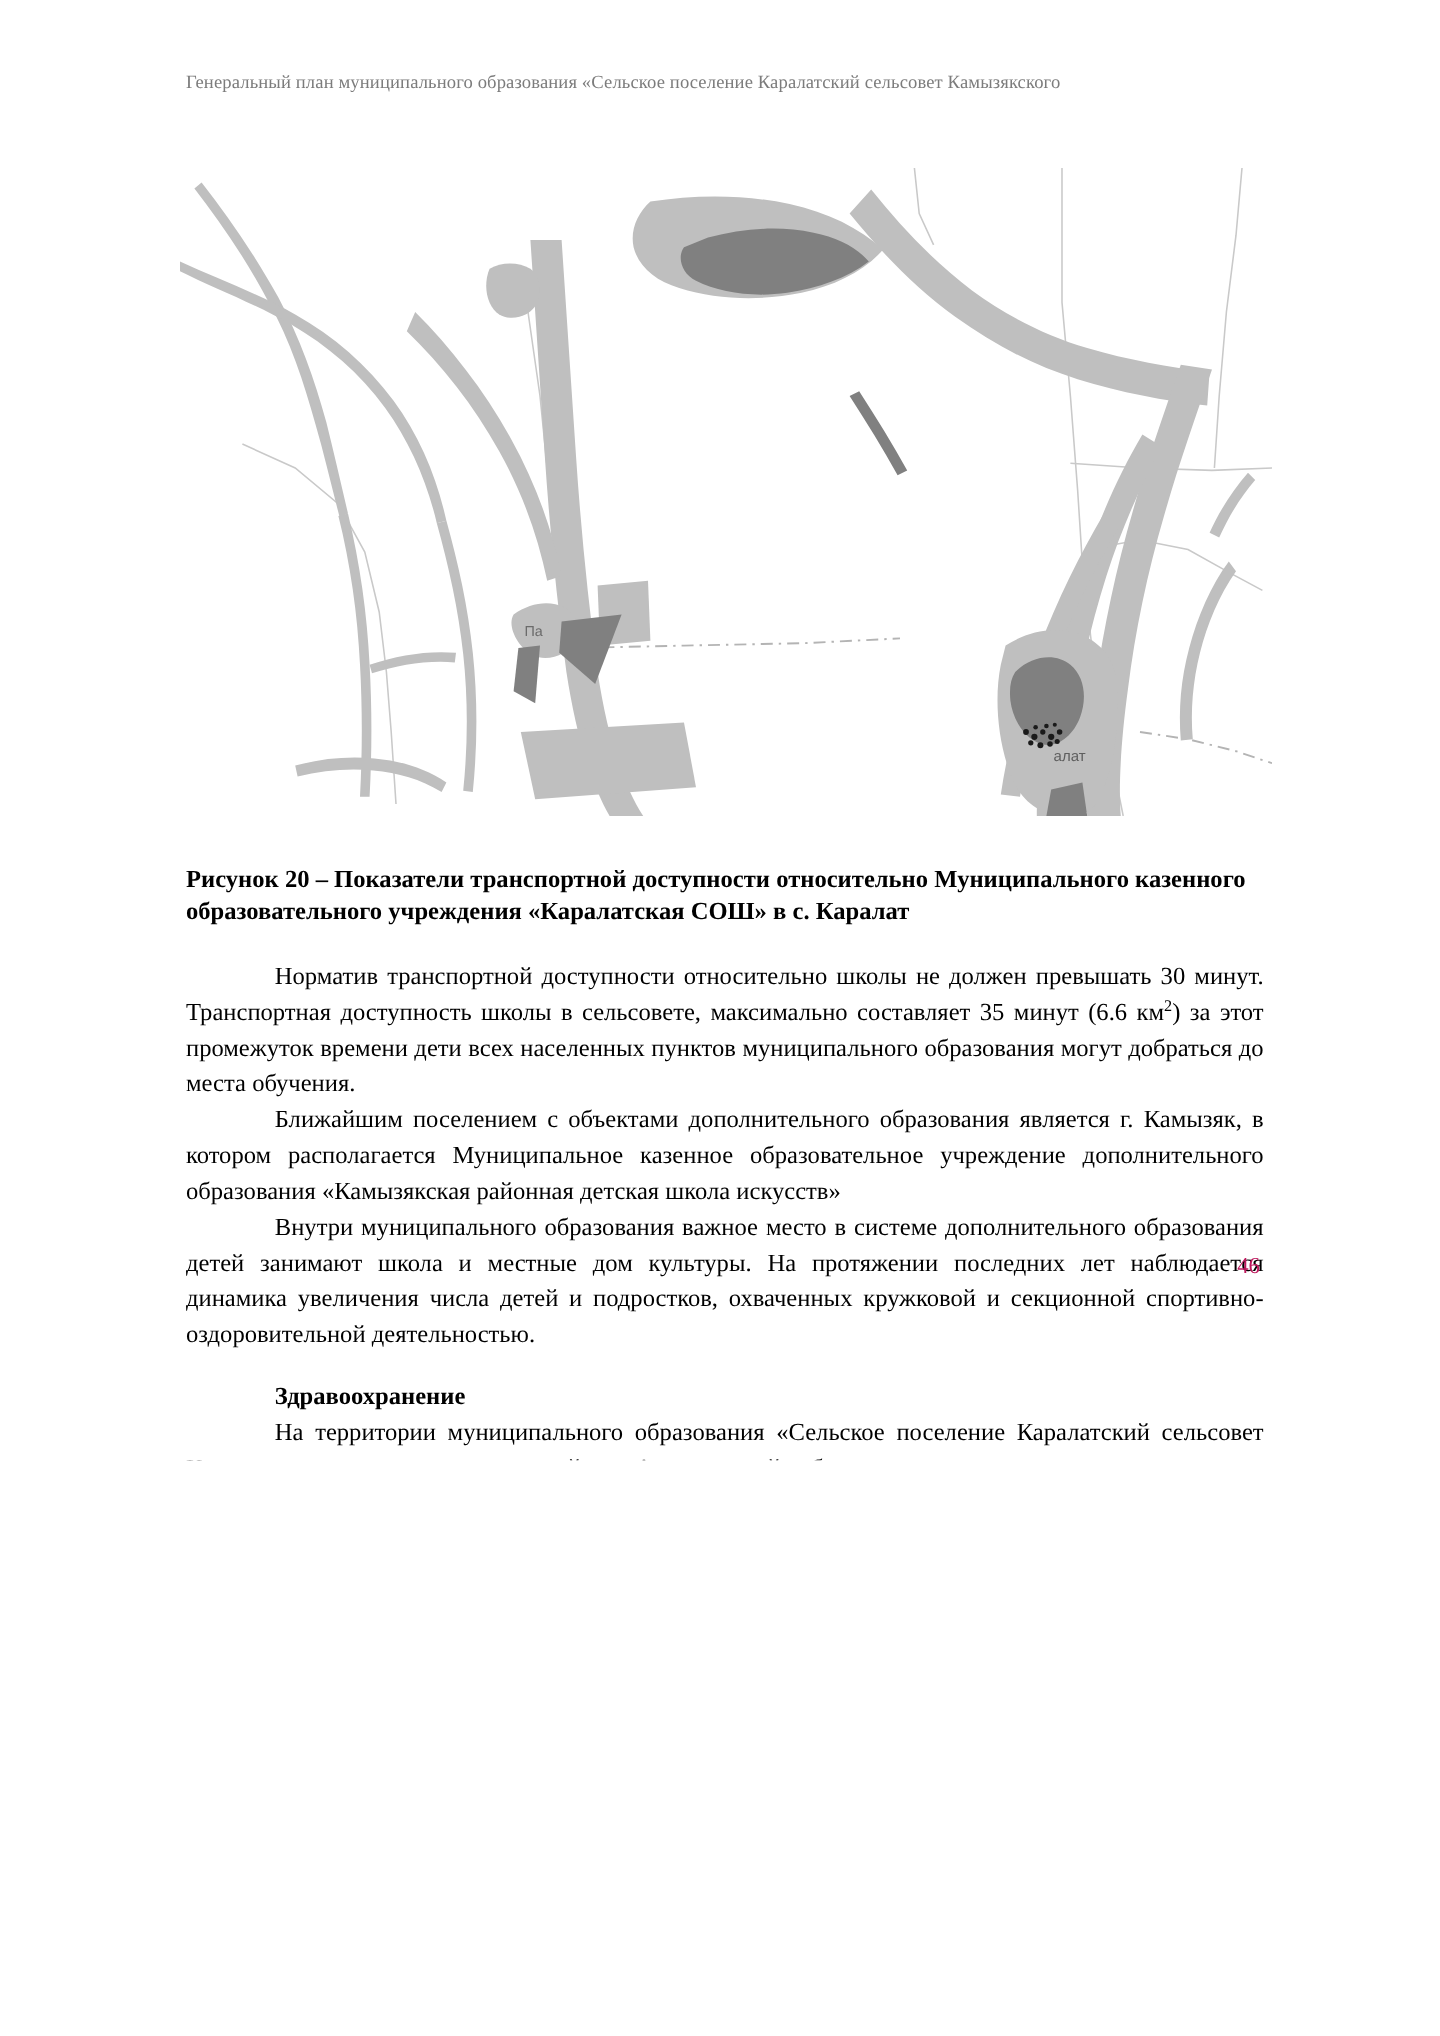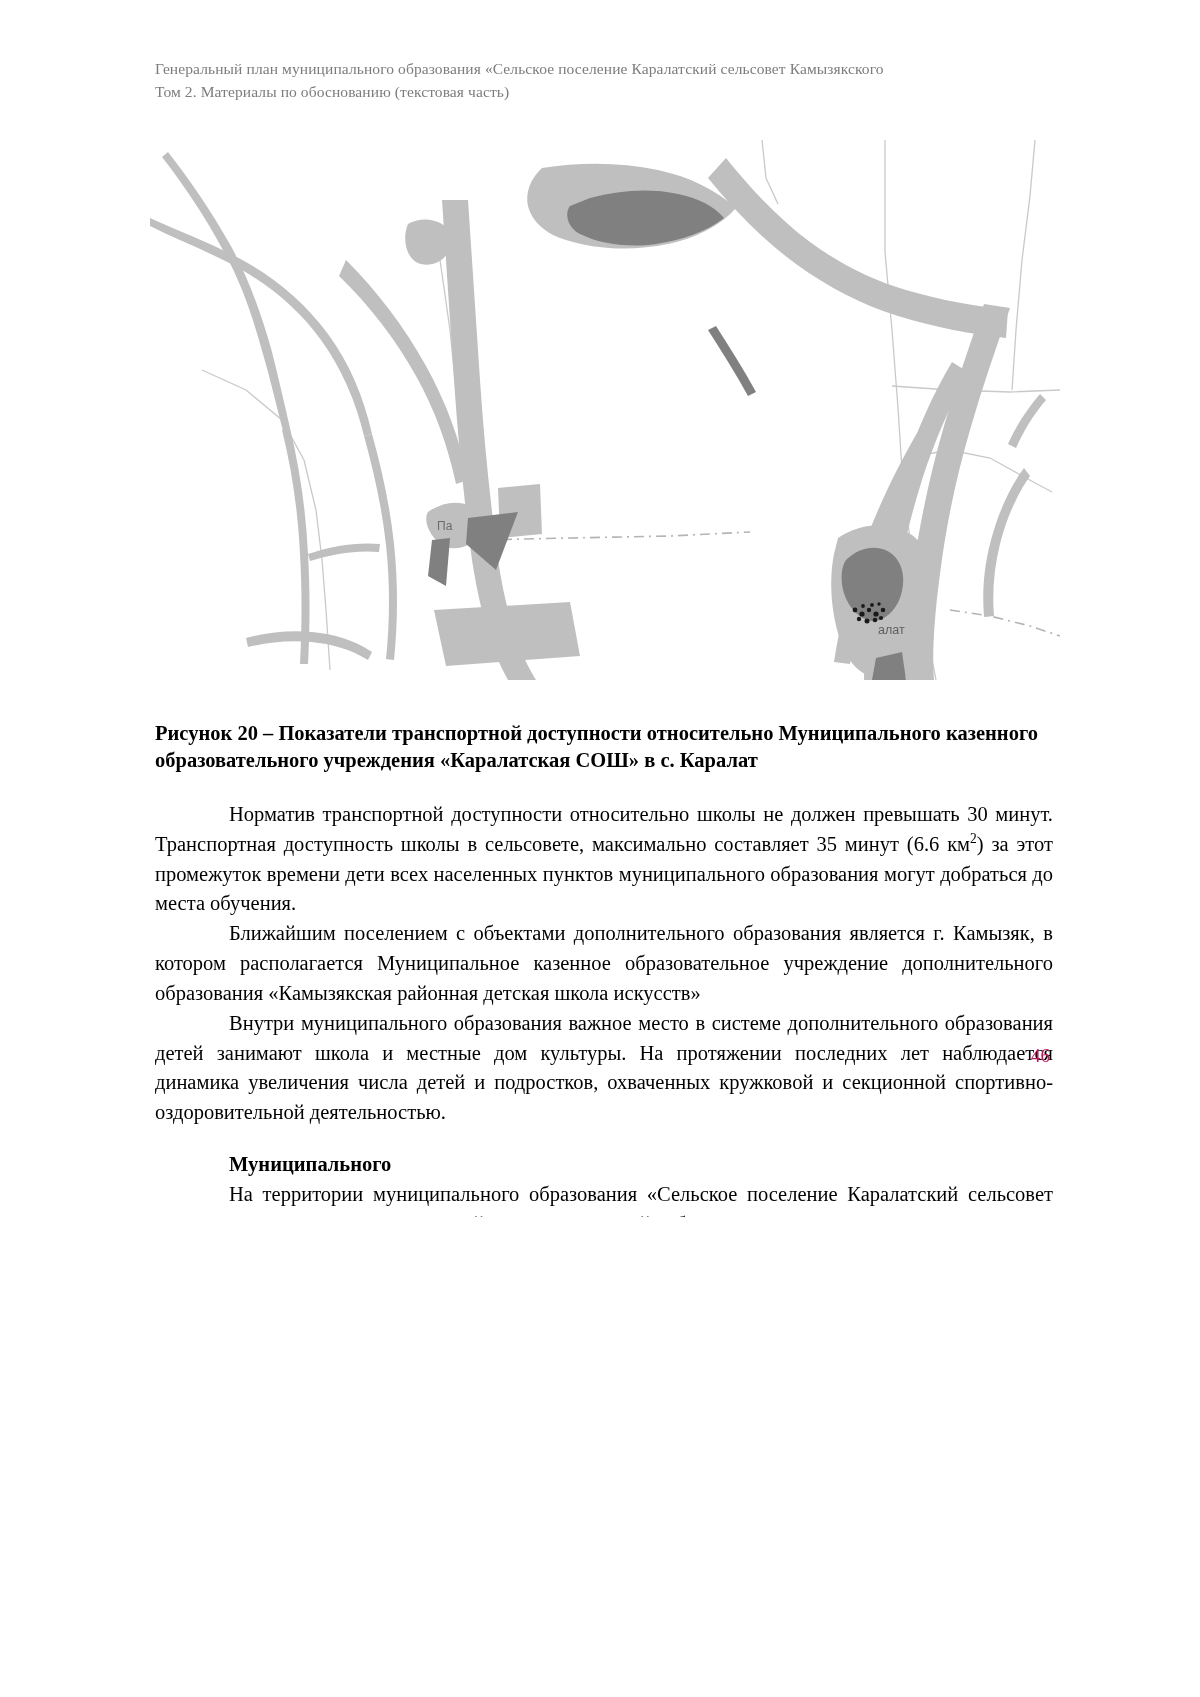--- a/index.html
+++ b/index.html
@@ -99,21 +99,20 @@
     color: #be185d;
   }
 </style>
 </head>
 <body>
 
 <div class="page">
 
   <div class="doc-header">
     <span class="hdr-line">Генеральный план муниципального образования «Сельское поселение Каралатский сельсовет Камызякского</span>
-    <span class="hdr-line">Том 2. Материалы по обоснованию (текстовая часть)</span>
   </div>
 
   <div class="figure-wrap">
     <svg class="map-svg" viewBox="0 0 910 540" xmlns="http://www.w3.org/2000/svg">
       <rect x="0" y="0" width="910" height="540" fill="#ffffff"></rect>
 
       <g stroke="#c9c9c9" stroke-width="1.3" fill="none">
         <path d="M735 0 L735 112 L742 190 L748 268 L752 330 L760 400 L772 470 L786 540"></path>
         <path d="M612 0 L616 38 L628 64"></path>
         <path d="M885 0 L880 56 L872 120 L866 190 L862 250"></path>
@@ -229,21 +228,21 @@
     <p class="para"><span>Норматив транспортной доступности относительно школы не должен превышать</span>
       <span>30 минут. Транспортная доступность школы в сельсовете, максимально составляет</span>
       <span class="nowrap"><span>35 минут (6.6 км</span><sup class="sq">2</sup></span><span>) за этот промежуток времени дети всех населенных пунктов</span>
       <span>муниципального образования могут добраться до места обучения.</span></p>
 
     <p class="para">Ближайшим поселением с объектами дополнительного образования является г. Камызяк, в котором располагается Муниципальное казенное образовательное учреждение дополнительного образования «Камызякская районная детская школа искусств»</p>
 
     <p class="para">Внутри муниципального образования важное место в системе дополнительного образования детей занимают школа и местные дом культуры. На протяжении последних лет наблюдается динамика увеличения числа детей и подростков, охваченных кружковой и секционной спортивно-оздоровительной деятельностью.</p>
 
 
-    <p class="sub-heading spacer-before">Муниципального</p>
+    <p class="sub-heading spacer-before">Здравоохранение</p>
 
     <p class="para">На территории муниципального образования «Сельское поселение Каралатский сельсовет Камызякского муниципального района Астраханской области» расположены три медицинских учреждения.</p>
 
   </div>
 
   <div class="page-number">46</div>
 
 </div>
 
 </body></html>

